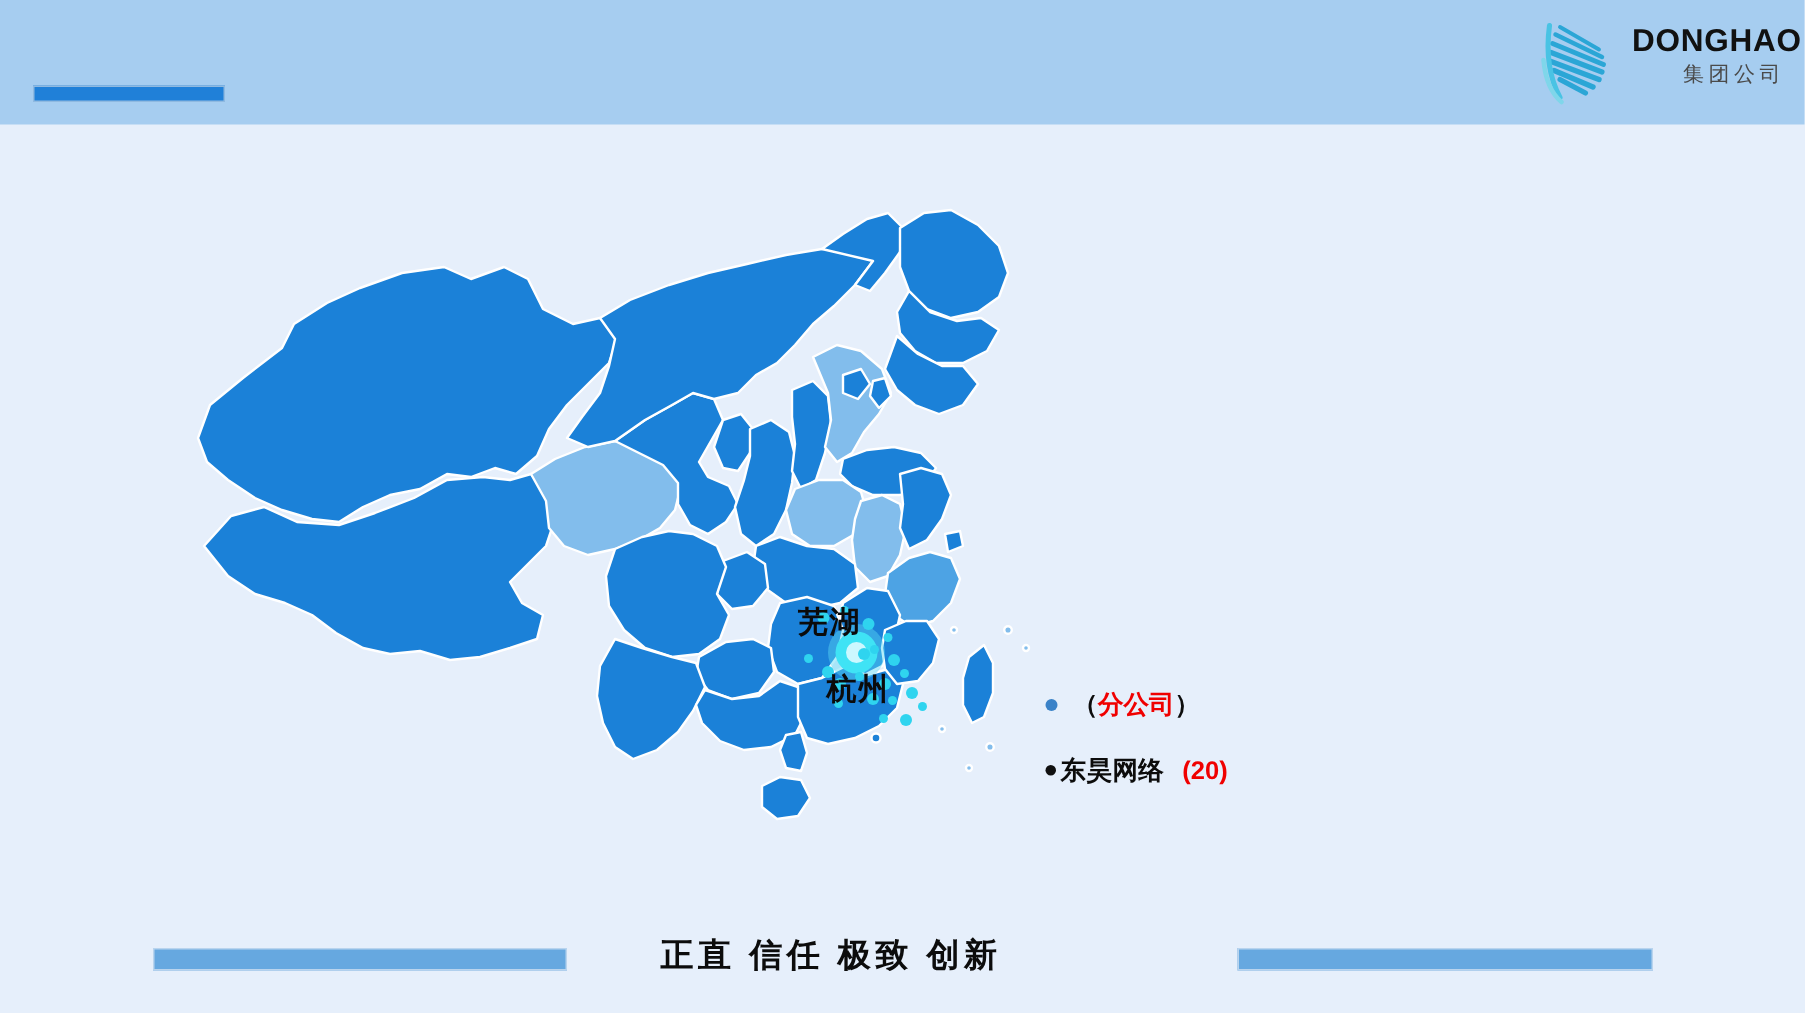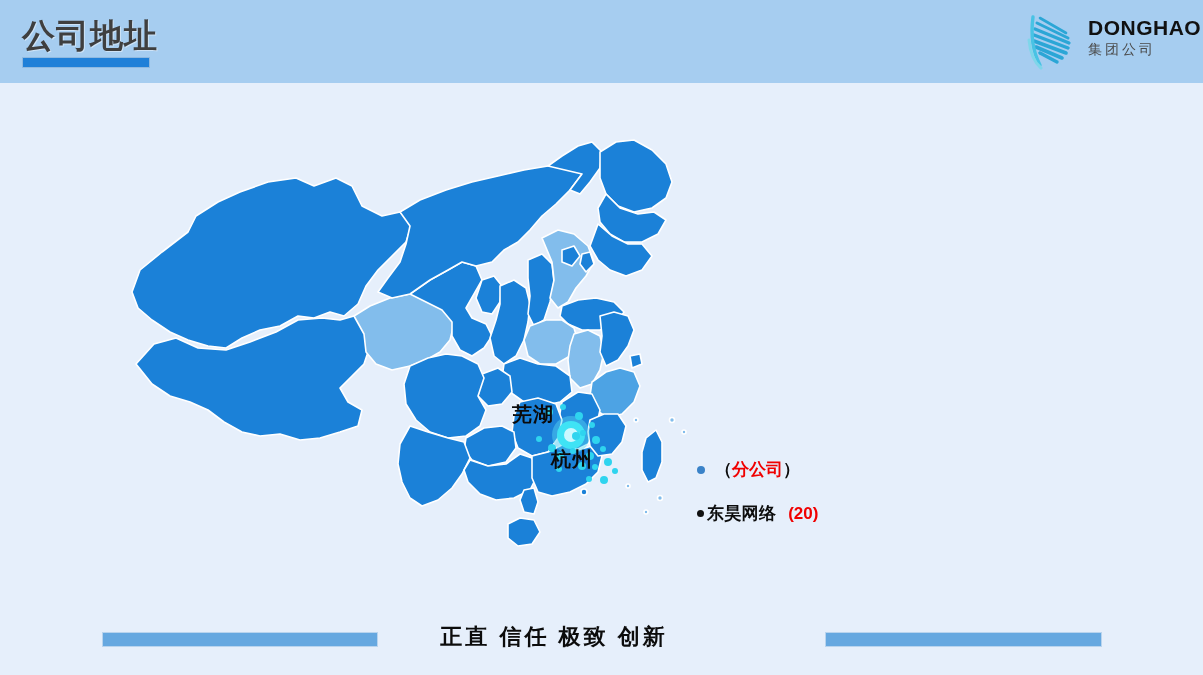--- a/index.html
+++ b/index.html
@@ -25,42 +25,42 @@
   .title-underline{
     position:absolute;left:22px;top:57px;width:126px;height:9px;
     background:#2080d8;border:1px solid #8fb9e0;
   }
 
   
   .logo{
     position:absolute;right:12px;top:8px;width:165px;height:66px;
   }
   .logo-mark{position:absolute;left:0;top:2px;width:62px;height:60px;}
-  .logo-text{position:absolute;left:62px;top:8px;width:102px;text-align:left;}
+  .logo-text{position:absolute;left:62px;top:8px;width:102px;text-align:right;}
   .logo-name{
     font-size:21px;font-weight:bold;color:#111;letter-spacing:.5px;
     line-height:23px;
   }
   .logo-sub{
     font-size:14px;color:#4a4a4a;letter-spacing:3px;line-height:19px;
     margin-top:1px;
   }
 
   
   .map-wrap{
     position:absolute;left:100px;top:120px;width:620px;height:490px;
   }
   .map-wrap svg{display:block;width:100%;height:100%;}
   .prov{stroke:#ffffff;stroke-width:1.6;stroke-linejoin:round;}
 
   .city-label{
     position:absolute;font-size:20px;font-weight:bold;color:#0b0b0b;
     letter-spacing:1px;white-space:nowrap;
   }
-  #label-wuhu{left:512px;top:401px;}
+  #label-wuhu{left:532px;top:401px;}
   #label-hangzhou{left:551px;top:446px;}
 
   .marker-main{
     position:absolute;left:557px;top:421px;width:28px;height:28px;
     border-radius:50%;
     background:#3fe3f5;
     box-shadow:0 0 0 5px rgba(90,215,245,.45);
   }
   .marker-main::after{
     content:"";position:absolute;left:7px;top:7px;width:14px;height:14px;
@@ -103,21 +103,20 @@
     position:absolute;left:0;top:622px;width:1108px;text-align:center;
     font-size:22px;font-weight:bold;color:#0c0c0c;letter-spacing:3px;
   }
 </style>
 </head>
 <body>
 
 <div class="slide">
 
   <div class="header">
-    <div class="page-title">公司地址</div>
     <div class="title-underline"></div>
 
     <div class="logo">
       <div class="logo-mark">
         <svg viewBox="0 0 62 60" width="62" height="60" aria-hidden="true">
           <g fill="none" stroke="#2ba6d6" stroke-linecap="round">
             <path d="M14 8 L40 23" stroke-width="2.6"></path>
             <path d="M11 13 L42 28" stroke-width="3"></path>
             <path d="M9 19 L43 33" stroke-width="3.2"></path>
             <path d="M8 25 L42 38" stroke-width="3.4"></path>

